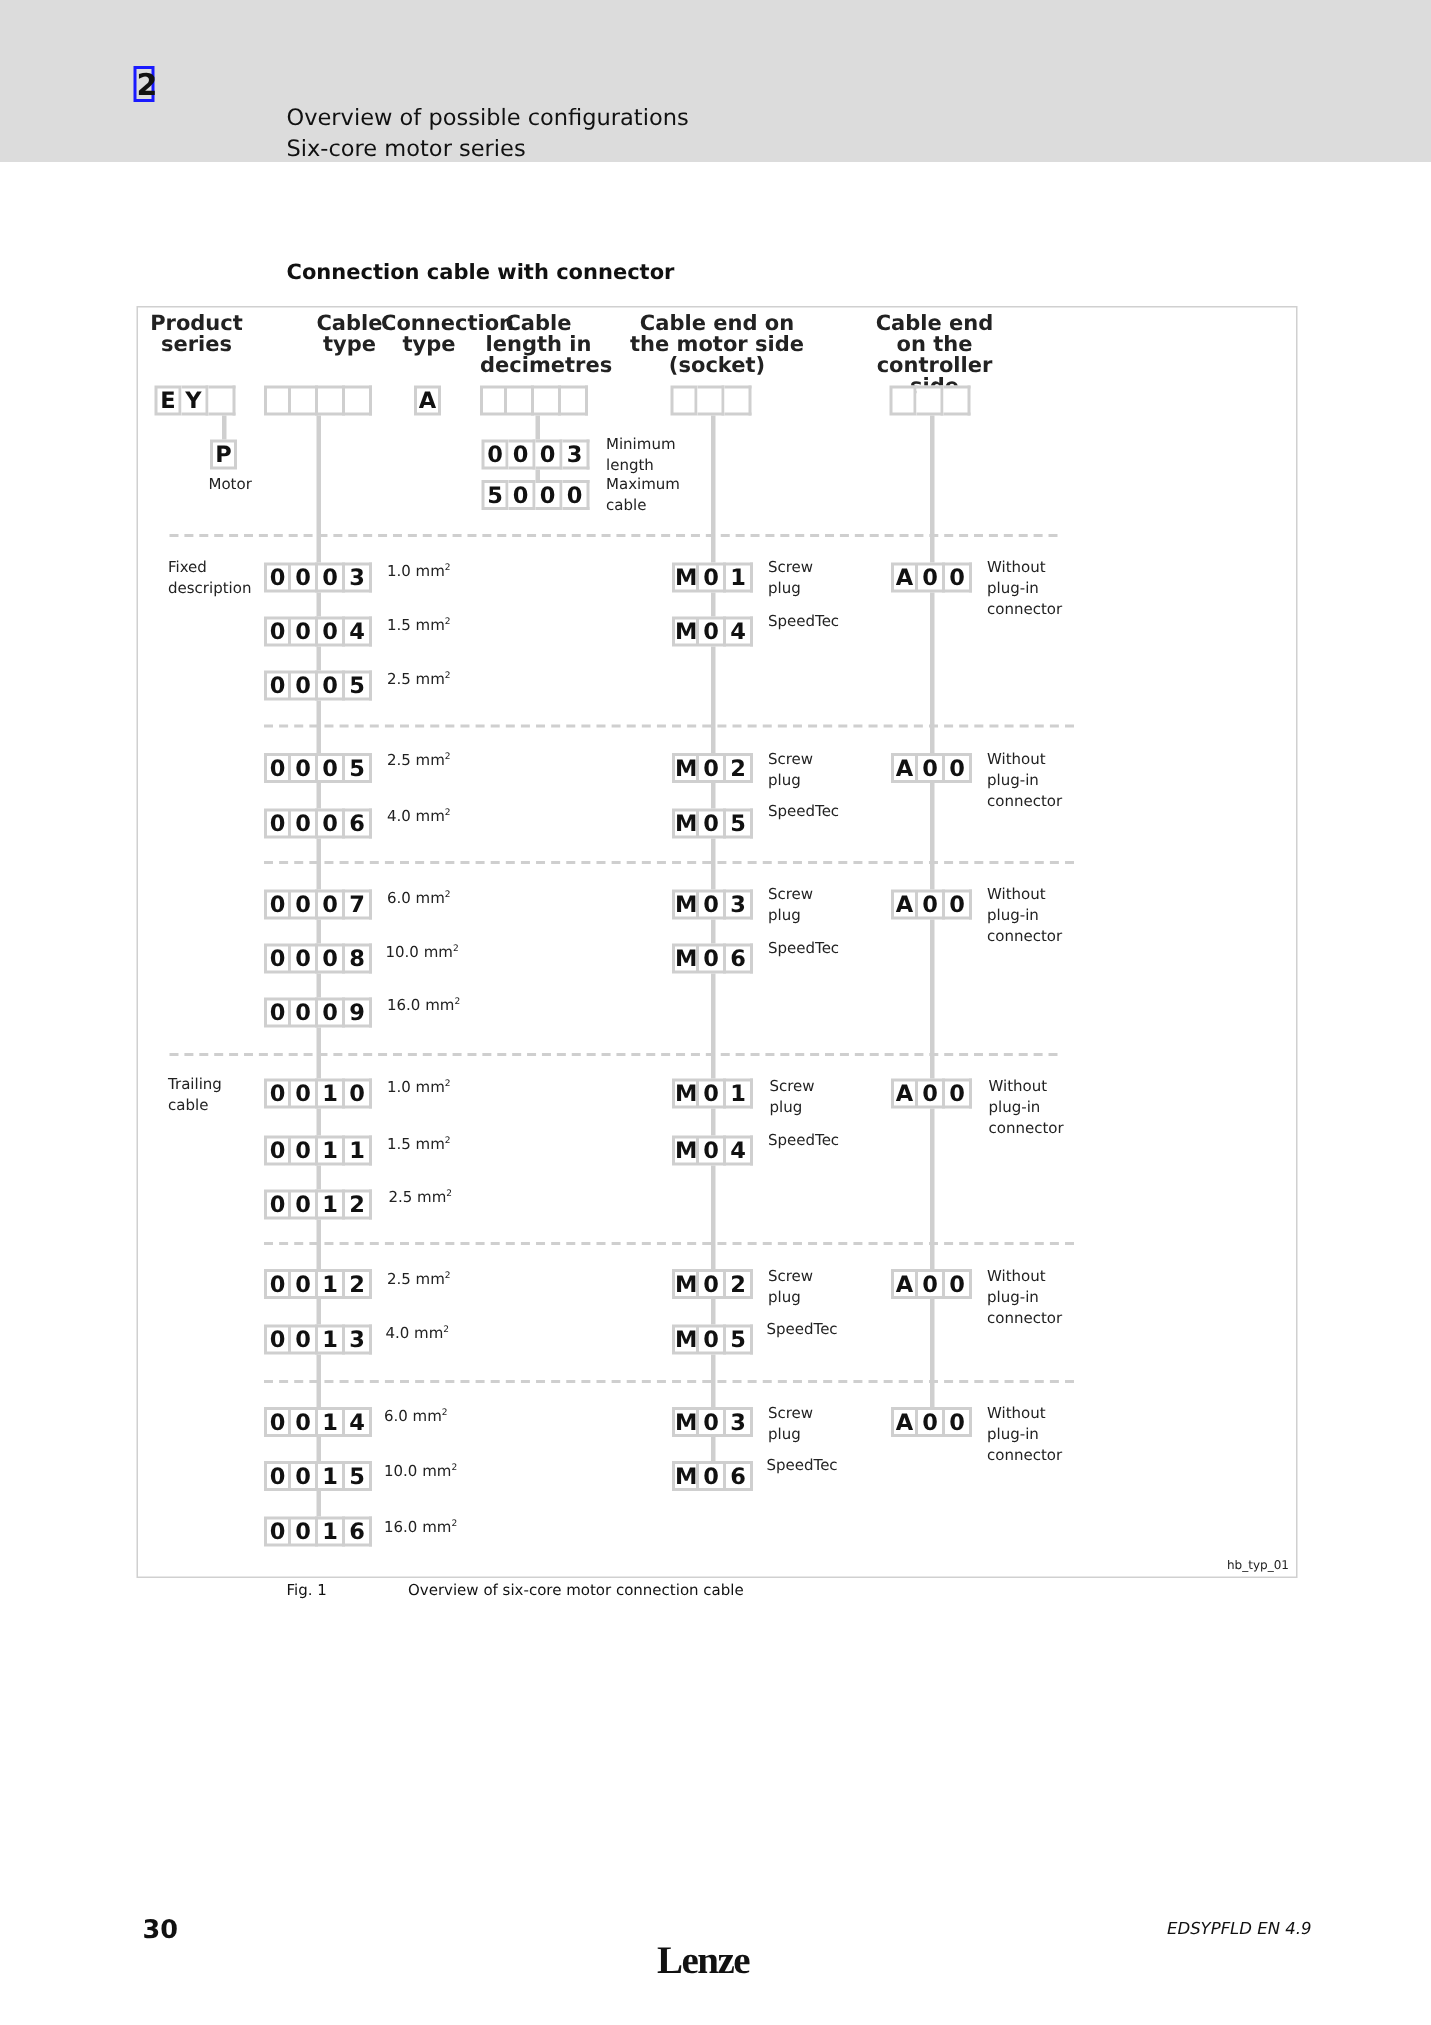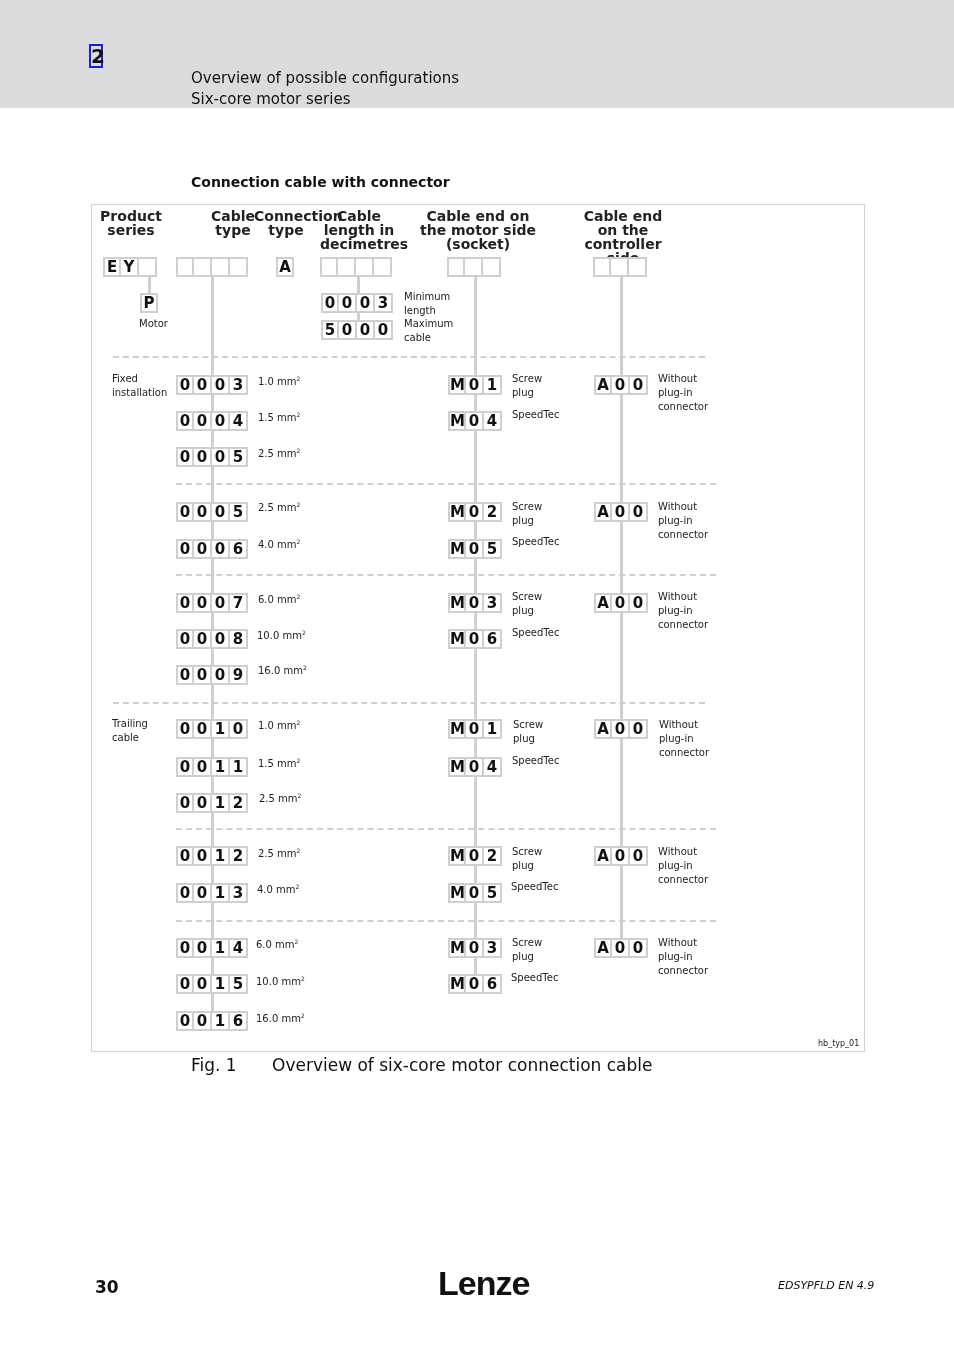--- a/index.html
+++ b/index.html
@@ -12,23 +12,23 @@
   .sec-title { position:absolute; left:191px; top:174px; font-size:14px; font-weight:bold; }
   .frame { position:absolute; left:91px; top:204px; width:774px; height:848px; border:1.5px solid #d0d0d0; }
   .colhead { position:absolute; font-size:14px; font-weight:bold; text-align:center; line-height:14px; color:#222; }
   .boxes { position:absolute; display:flex; height:20px; }
   .box { width:18px; height:20px; border:2px solid #cfcfcf; margin-right:0; background:#fff; font-weight:bold; font-size:15px; line-height:16px; text-align:center; color:#111; }
   .box + .box { border-left:none; width:18px; }
   .vline { position:absolute; width:3px; background:#cfcfcf; }
   .dash { position:absolute; height:0; border-top:2px dashed #cfcfcf; }
   .lbl { position:absolute; font-size:10px; line-height:14px; color:#222; }
   .mm sup { font-size:6px; vertical-align:super; }
-  .fig { position:absolute; top:1055px; font-size:17px; }
+  .fig { position:absolute; top:1055px; font-size:10px; }
   .footer-page { position:absolute; left:95px; top:1277px; font-size:17px; font-weight:bold; }
-  .logo { position:absolute; left:438px; top:1264px; font-size:34px; font-weight:bold; letter-spacing:-1px; font-family:Liberation Sans, sans-serif; }
+  .logo { position:absolute; left:438px; top:1292px; font-size:26px; font-weight:bold; letter-spacing:-1px; font-family:Liberation Serif, serif; }
   .docid { position:absolute; left:778px; top:1279px; font-size:11px; font-style:italic; }
   .hbtyp { position:absolute; left:818px; top:1039px; font-size:8px; color:#222; }
 </style>
 </head>
 <body>
 
 <div class="header">
   <div class="chapnum">2</div>
   <div class="h-sub1">Overview of possible configurations</div>
   <div class="h-sub2">Six-core motor series</div>
@@ -102,21 +102,21 @@
 </div>
 <div class="lbl" style="left:404px;top:317px;width:60px;">Maximum cable</div>
 
 <div class="dash" style="left:113px;top:356px;width:592px;"></div>
 <div class="dash" style="left:176px;top:483px;width:540px;"></div>
 <div class="dash" style="left:176px;top:574px;width:540px;"></div>
 <div class="dash" style="left:113px;top:702px;width:592px;"></div>
 <div class="dash" style="left:176px;top:828px;width:540px;"></div>
 <div class="dash" style="left:176px;top:920px;width:540px;"></div>
 
-<div class="lbl" style="left:112px;top:372px;width:62px;">Fixed installation</div>
+<div class="lbl" style="left:112px;top:372px;width:62px;">Fixed description</div>
 <div class="boxes" style="left:176px;top:375px;">
     <div class="box">0</div>
     <div class="box">0</div>
     <div class="box">0</div>
     <div class="box">3</div>
   </div>
 <div class="lbl mm" style="left:258px;top:372px;"><span>1.0 mm</span><sup>2</sup></div>
 <div class="boxes" style="left:176px;top:411px;">
     <div class="box">0</div>
     <div class="box">0</div>

